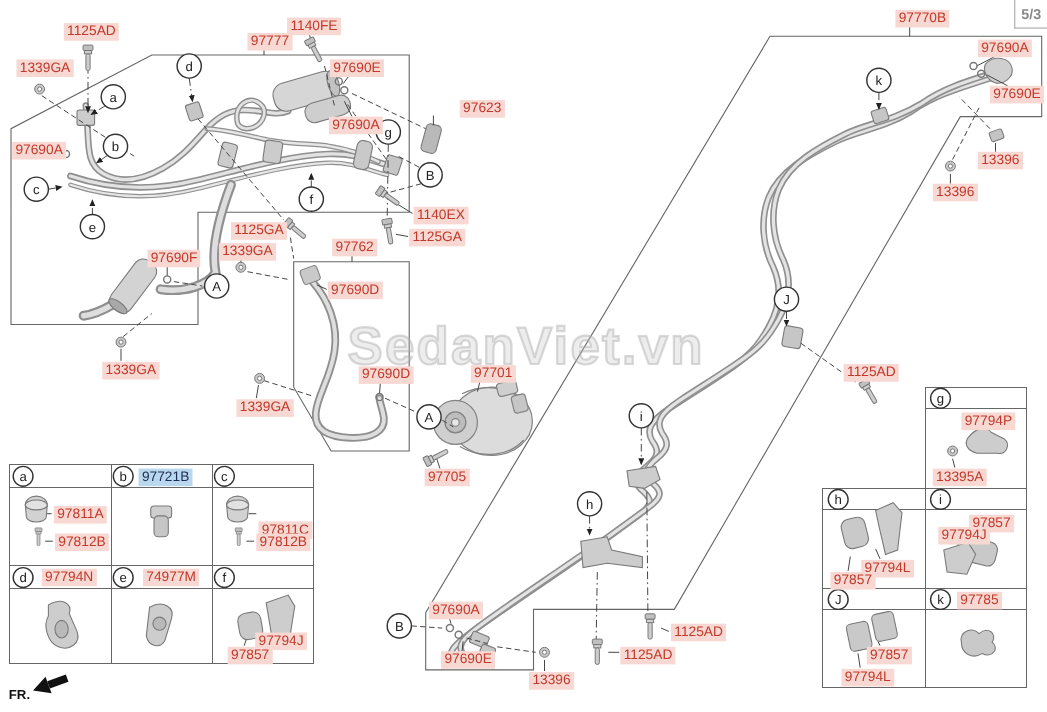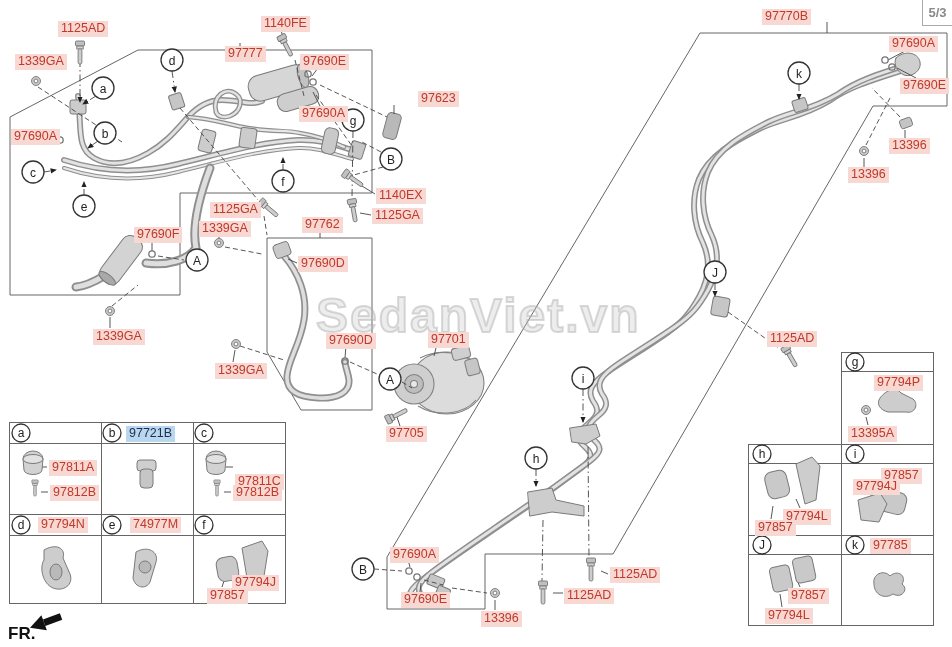--- a/index.html
+++ b/index.html
@@ -9,21 +9,21 @@
   .callout{position:absolute;font-size:12.5px;line-height:1.1;padding:1px 3px;
            color:#c0392b;background:#f8d8d2;white-space:nowrap;z-index:30;cursor:pointer;}
   .callout.blue{color:#1f2d50;background:#b9d7ee;}
   #watermark{position:absolute;left:316px;top:288px;font-size:48px;font-weight:bold;
              letter-spacing:2px;color:rgba(190,190,190,0.28);-webkit-text-stroke:2px rgba(170,170,170,0.45);
              z-index:20;pointer-events:none;}
   #page-badge{position:absolute;left:922px;top:0;width:29px;height:25px;
               border-left:1.5px solid #aaa;border-bottom:1.5px solid #aaa;
               color:#8a8a8a;font-size:13px;font-weight:bold;display:flex;
               align-items:center;justify-content:center;z-index:30;}
-  #fr-label{position:absolute;left:8px;top:624px;font-size:17px;font-weight:bold;color:#111;z-index:30;}
+  #fr-label{position:absolute;left:8px;top:624px;font-size:12px;font-weight:bold;color:#111;z-index:30;}
   .circle-letter{font-size:12px;fill:#222;}
 </style>
 </head>
 <body>
 
 <div id="stage">
 
   <svg id="art" width="952" height="647" viewBox="0 0 952 647">
     <defs>
       <marker id="ah" markerWidth="8" markerHeight="8" refX="6" refY="3" orient="auto">
@@ -355,27 +355,27 @@
         </g>
       </g>
   </svg>
 
   <div id="watermark">SedanViet.vn</div>
   <div id="page-badge">5/3</div>
   <div id="fr-label">FR.</div>
   <div id="callout-layer">
       <div class="callout" style="left: 58px; top: 21px;">1125AD</div>
       <div class="callout" style="left: 15px; top: 54px;">1339GA</div>
-      <div class="callout" style="left: 225px; top: 30px; margin-top: 16px;">97777</div>
+      <div class="callout" style="left: 225px; top: 30px;">97777</div>
       <div class="callout" style="left: 261px; top: 16px;">1140FE</div>
       <div class="callout" style="left: 300px; top: 54px;">97690E</div>
       <div class="callout" style="left: 11px; top: 129px;">97690A</div>
       <div class="callout" style="left: 299px; top: 106px;">97690A</div>
       <div class="callout" style="left: 378px; top: 91px; margin-left: 40px;">97623</div>
-      <div class="callout" style="left: 762px; top: 9px; text-align: center;">97770B</div>
+      <div class="callout" style="left: 814px; top: 9px; text-align: center;">97770B</div>
       <div class="callout" style="left: 889px; top: 36px;">97690A</div>
       <div class="callout" style="left: 900px; top: 78px;">97690E</div>
       <div class="callout" style="left: 889px; top: 138px;">13396</div>
       <div class="callout" style="left: 848px; top: 167px;">13396</div>
       <div class="callout" style="left: 376px; top: 188px;">1140EX</div>
       <div class="callout" style="left: 210px; top: 202px;">1125GA</div>
       <div class="callout" style="left: 372px; top: 208px;">1125GA</div>
       <div class="callout" style="left: 302px; top: 217px;">97762</div>
       <div class="callout" style="left: 199px; top: 221px;">1339GA</div>
       <div class="callout" style="left: 134px; top: 227px;">97690F</div>

